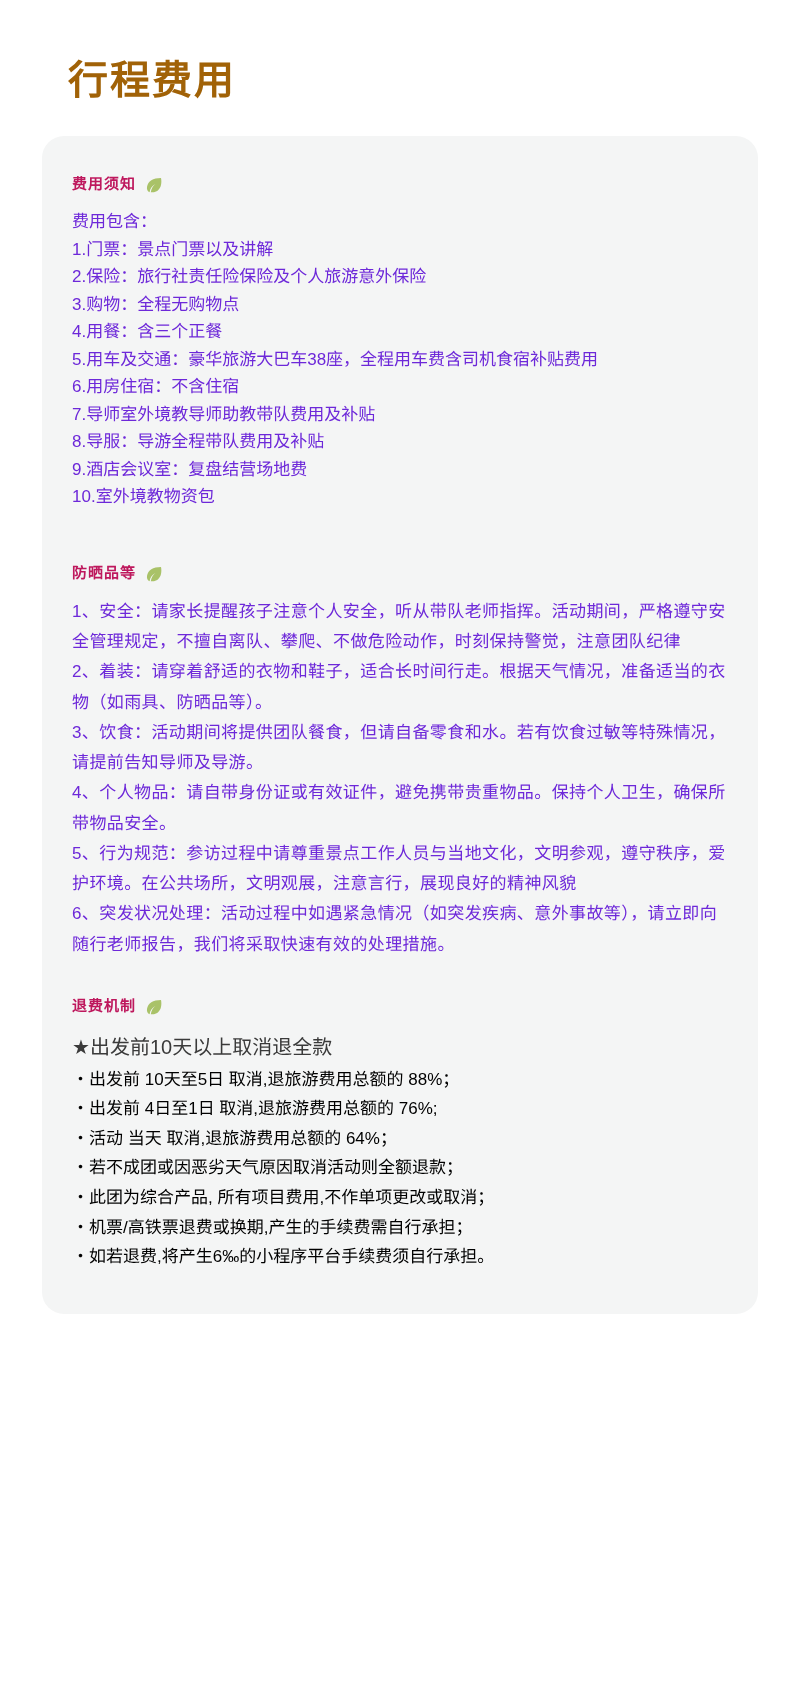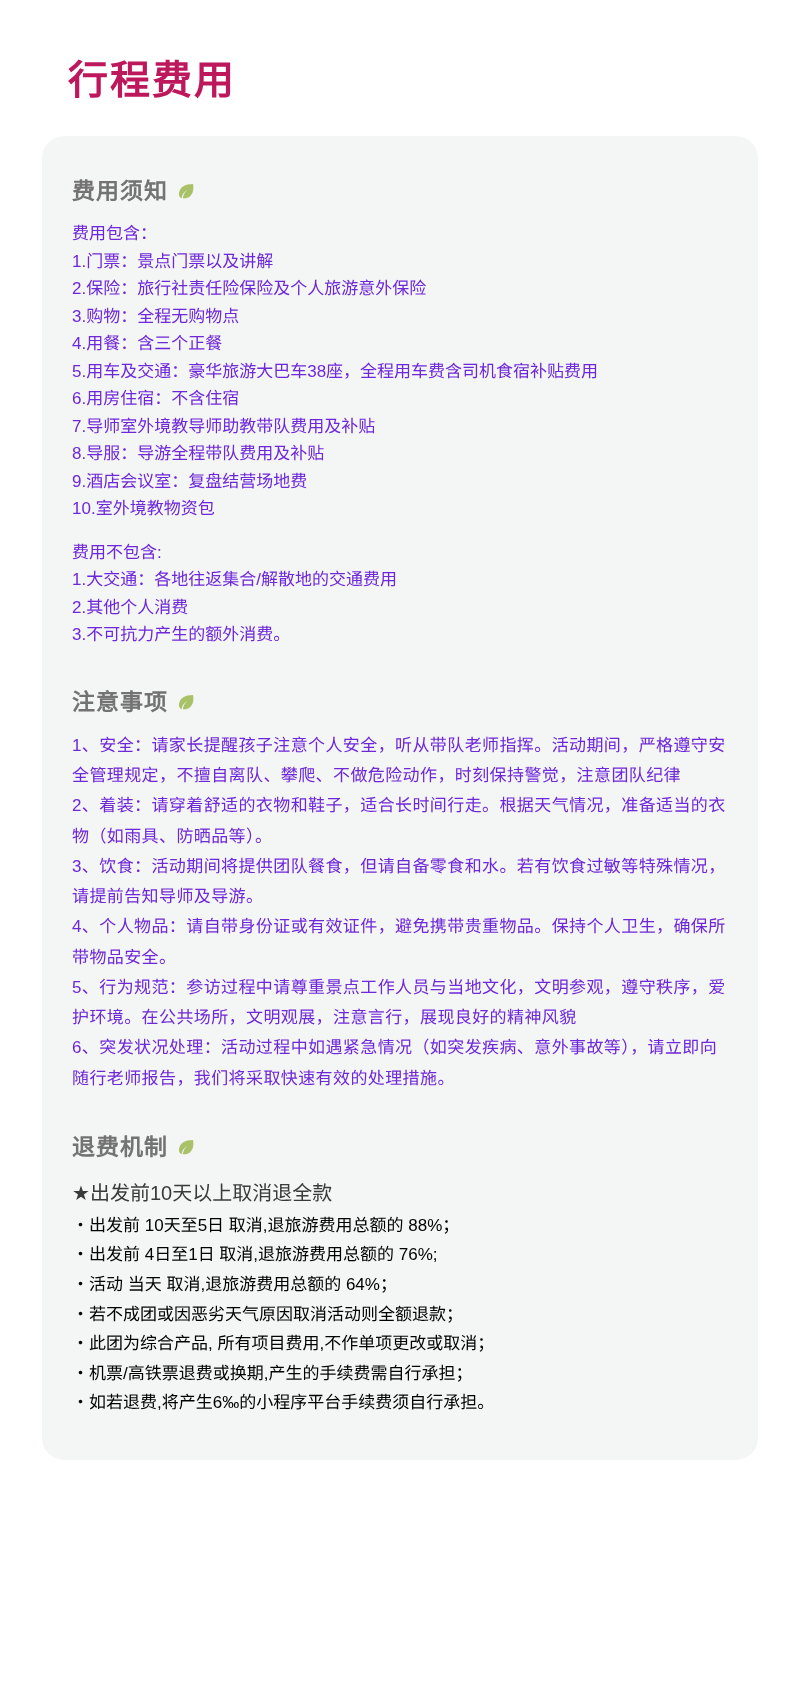--- a/index.html
+++ b/index.html
@@ -18,21 +18,21 @@
     width: 800px;
     min-height: 1701px;
     box-sizing: border-box;
     padding: 56px 42px 40px 42px;
     background: #ffffff;
   }
   .page-title {
     font-size: 40px;
     font-weight: bold;
     letter-spacing: 2px;
-    color: #be185d;
+    color: #a16207;
     margin: 0 0 32px 26px;
     line-height: 1.2;
   }
   .card {
     background: #f4f5f5;
     border-radius: 22px;
     padding: 36px 30px 42px 30px;
     box-sizing: border-box;
   }
   .section {
@@ -41,23 +41,23 @@
   .section:last-child {
     margin-bottom: 0;
   }
   .section-head {
     display: flex;
     align-items: center;
     gap: 8px;
     margin-bottom: 14px;
   }
   .section-title {
-    font-size: 23px;
+    font-size: 15px;
     font-weight: bold;
-    color: #737373;
+    color: #be185d;
     letter-spacing: 1px;
     font-family: Liberation Mono, monospace;
   }
   .leaf-icon {
     display: inline-block;
     width: 20px;
     height: 20px;
     position: relative;
     top: 2px;
   }
@@ -111,29 +111,25 @@
 2.保险：旅行社责任险保险及个人旅游意外保险
 3.购物：全程无购物点
 4.用餐：含三个正餐
 5.用车及交通：豪华旅游大巴车38座，全程用车费含司机食宿补贴费用
 6.用房住宿：不含住宿
 7.导师室外境教导师助教带队费用及补贴
 8.导服：导游全程带队费用及补贴
 9.酒店会议室：复盘结营场地费
 10.室外境教物资包</div>
       <div class="spacer-block"></div>
-      <div class="body-text">费用不包含:
-1.大交通：各地往返集合/解散地的交通费用
-2.其他个人消费
-3.不可抗力产生的额外消费。</div>
     </div>
 
     <div class="section">
       <div class="section-head">
-        <span class="section-title">注意事项</span>
+        <span class="section-title">防晒品等</span>
         <span class="leaf-icon">
           <svg viewBox="0 0 20 20" width="20" height="20" aria-hidden="true">
             <path d="M17 3C9 3 4 6 3 12c-0.4 2.4 0.6 4.4 2.6 5.2 0.3-3.6 2.4-6.6 5.9-8.3-2.6 2-4.2 4.6-4.7 8.3 4.8 0.9 9-2 10.2-7.2C17.6 7.2 17.4 5 17 3z" fill="#a9c268"></path>
           </svg>
         </span>
       </div>
       <div class="body-text loose">1、安全：请家长提醒孩子注意个人安全，听从带队老师指挥。活动期间，严格遵守安全管理规定，不擅自离队、攀爬、不做危险动作，时刻保持警觉，注意团队纪律
 2、着装：请穿着舒适的衣物和鞋子，适合长时间行走。根据天气情况，准备适当的衣物（如雨具、防晒品等）。
 3、饮食：活动期间将提供团队餐食，但请自备零食和水。若有饮食过敏等特殊情况，请提前告知导师及导游。
 4、个人物品：请自带身份证或有效证件，避免携带贵重物品。保持个人卫生，确保所带物品安全。

